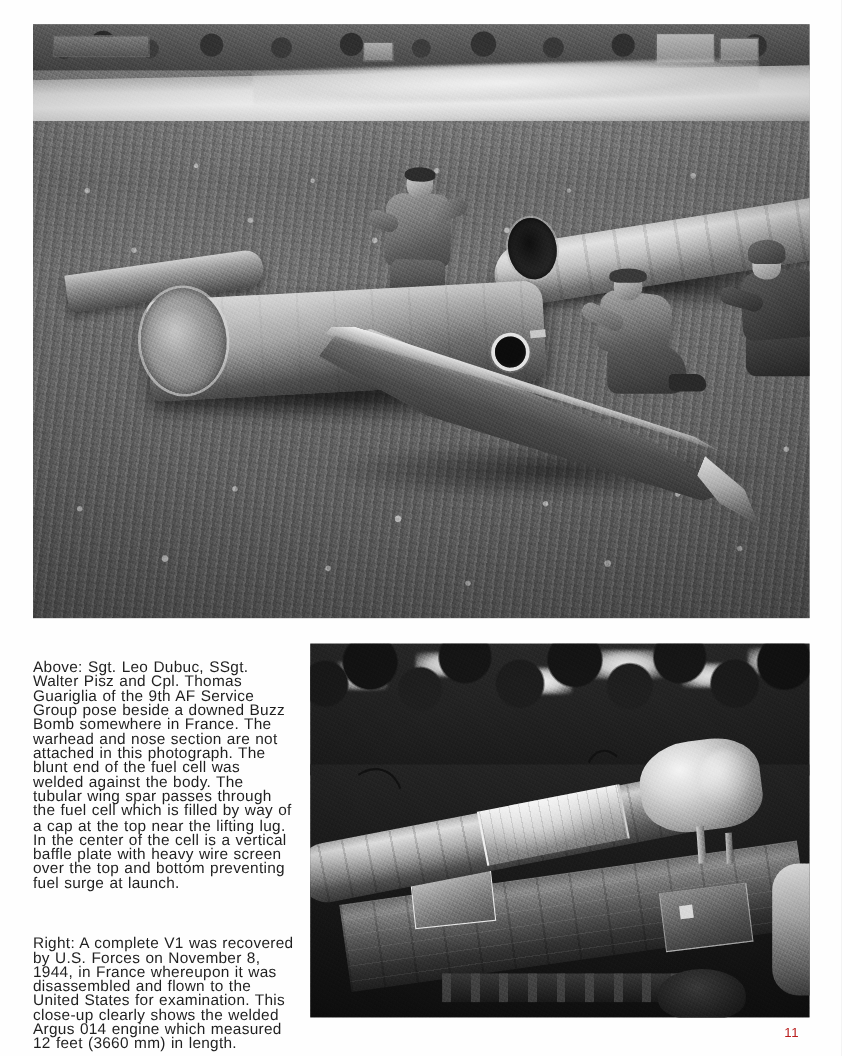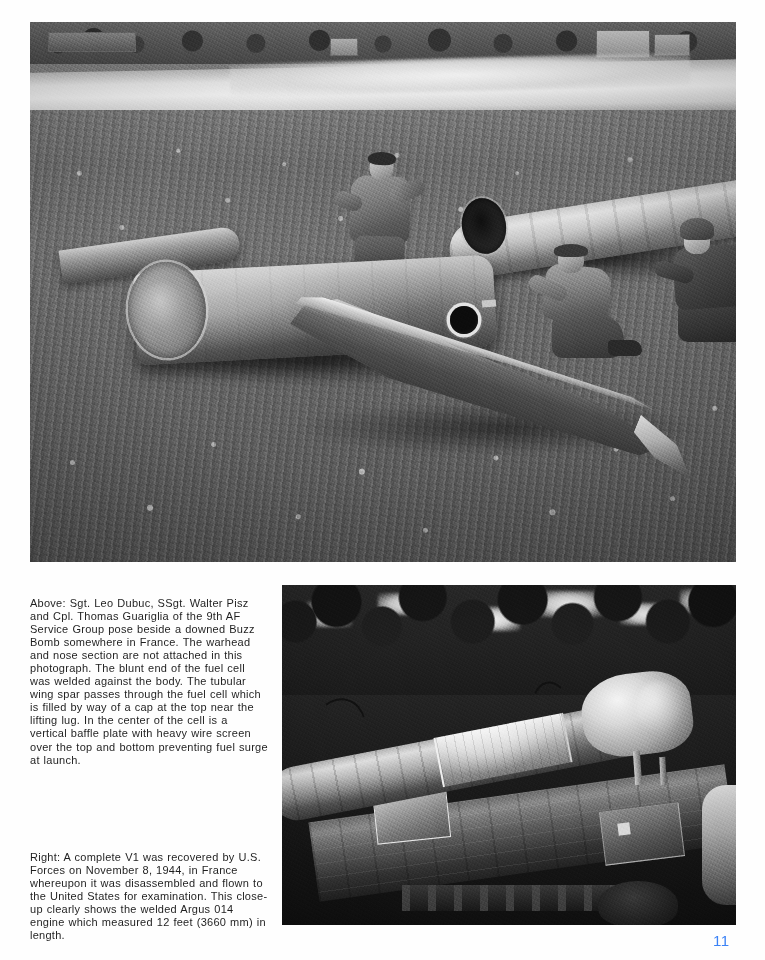--- a/index.html
+++ b/index.html
@@ -553,37 +553,37 @@
     background: linear-gradient(180deg, #e0e0e0 0%, #b0b0b0 40%, #6a6a6a 80%, #444 100%);
     filter: blur(.5px);
   }
 
   
   .caption {
     position: absolute;
     left: 30px;
     width: 238px;
     font-family: "Liberation Sans", sans-serif;
-    font-size: 11px;
+    font-size: 14px;
     line-height: 13.05px;
     letter-spacing: .26px;
     color: #1f1f1f;
     word-spacing: .6px;
   }
   .cap-above { top: 586px; }
   .cap-walls { top: 729px; }
   .cap-right { top: 832px; margin-top: 19px; }
 
   .page-number {
     position: absolute;
     left: 713px;
     top: 932px;
     font-family: "Liberation Sans", sans-serif;
-    font-size: 15px;
-    color: #3b82f6;
+    font-size: 12px;
+    color: #b91c1c;
     letter-spacing: .5px;
   }
 </style>
 </head>
 <body>
 
 <div class="page">
 
   <div class="photo photo-main">
     <div class="photo-inner">

